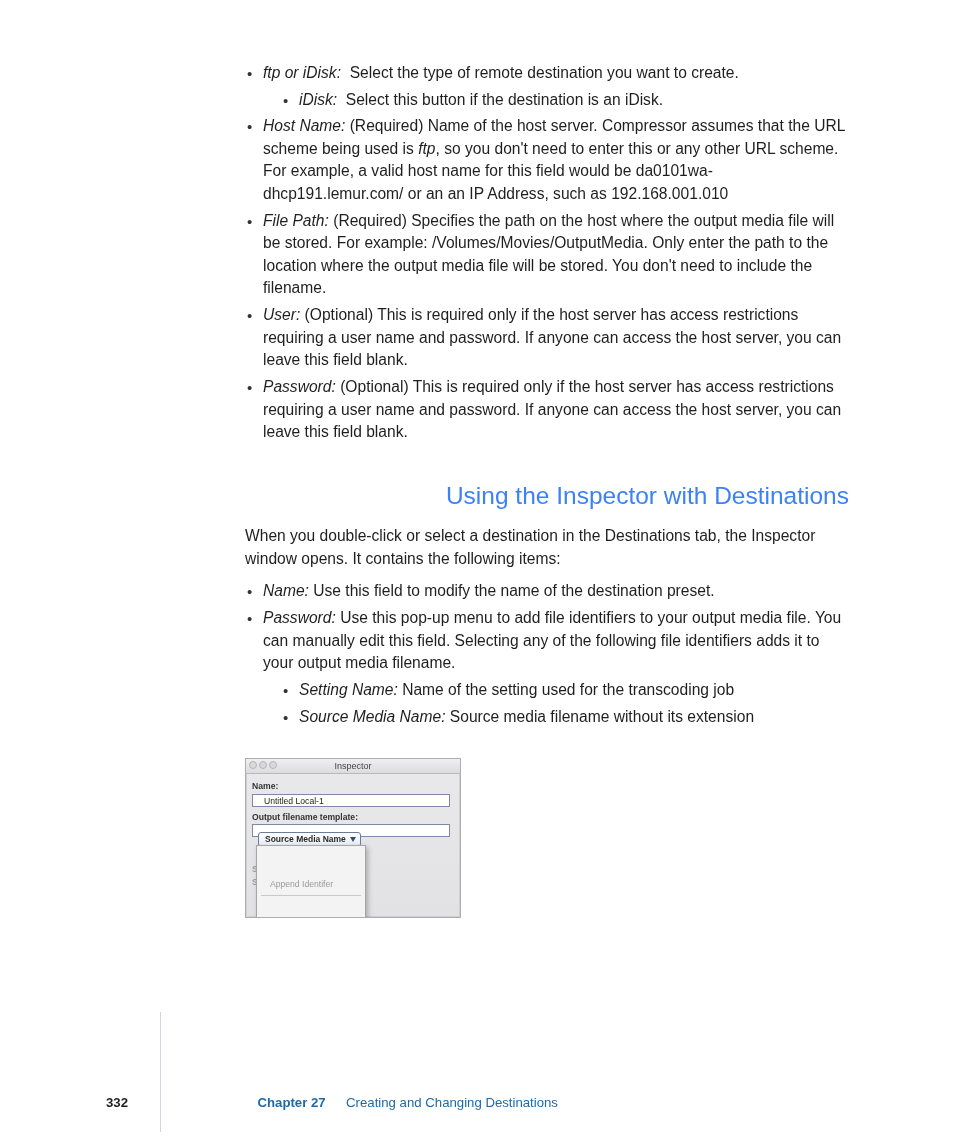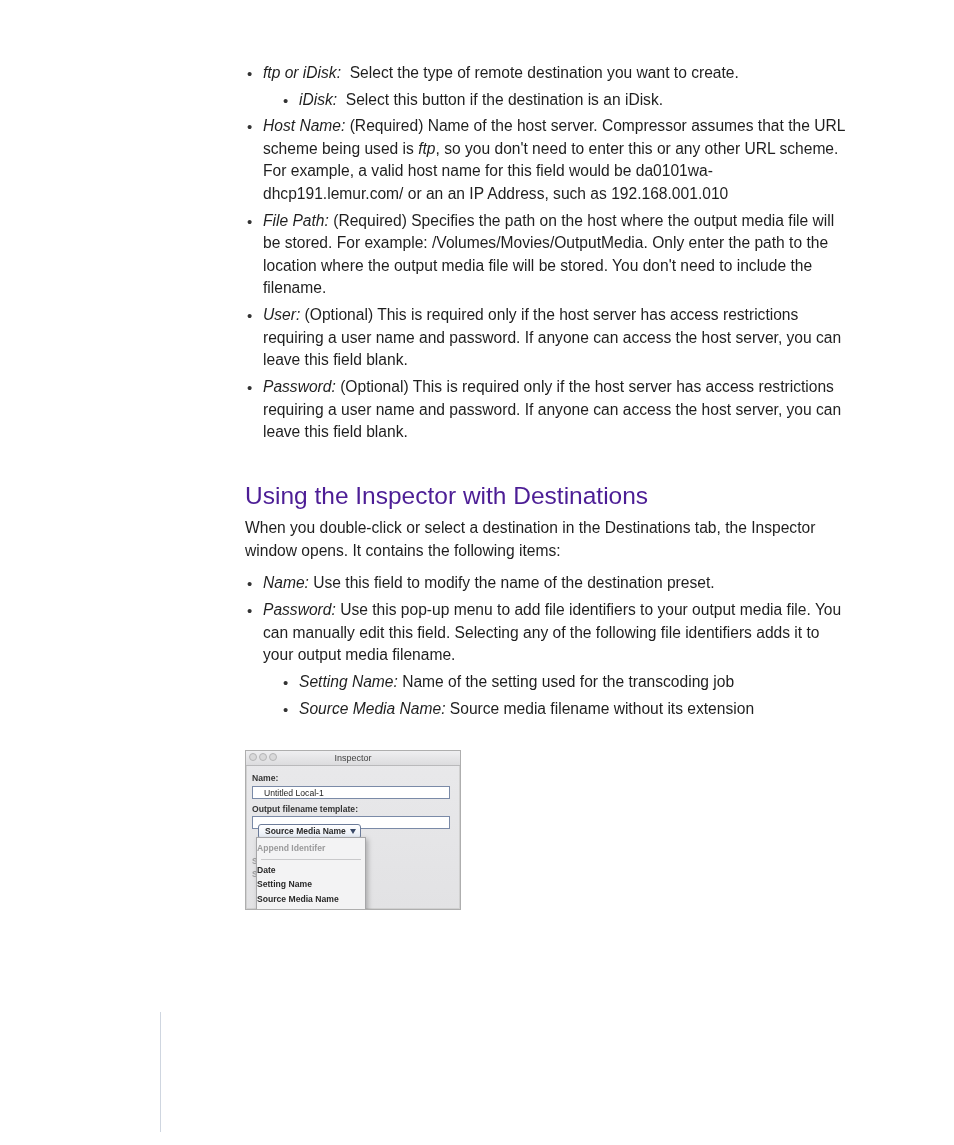--- a/index.html
+++ b/index.html
@@ -48,22 +48,23 @@
   }
   .term {
     font-style: italic;
   }
   .inline-ital {
     font-style: italic;
   }
   h2.section-heading {
     font-weight: 400;
     font-size: 24.5px;
-    color: #4c1d95;
-    margin: 34px 0 4px 0;
+    color: #3b82f6;
+    margin: 34px 0 12px 0;
+    text-align: right;
   }
   .para {
     margin: 2px 0 10px 0;
   }
 
   
   .inspector-wrap {
     margin-top: 30px;
     width: 214px;
     height: 158px;
@@ -134,23 +135,24 @@
     position: absolute;
     left: 10px; top: 86px;
     width: 108px;
     background: #f3f3f4;
     border: 1px solid #a6a6a8;
     box-shadow: 2px 2px 5px rgba(0,0,0,0.25);
     padding: 3px 0;
     font-size: 8.6px;
   }
   .menu .menu-item {
-    padding: 1px 0;
+    padding: 1px 13px;
     color: #2a2a2a;
-    font-weight: bold;
+    font-weight: normal;
+    margin-top: 28px;
   }
   .menu .menu-item.dim { color: #9a9a9b; }
   .menu .sep { height: 1px; background: #c9c9cb; margin: 3px 4px; }
   .dim-behind {
     position: absolute;
     left: 6px; top: 103px;
     font-size: 8.4px;
     color: #9c9c9d;
     font-weight: bold;
     width: 200px;
@@ -271,13 +273,18 @@
         <div class="menu-item">Date</div>
         <div class="menu-item">Setting Name</div>
         <div class="menu-item">Source Media Name</div>
         <div class="menu-item">Source Media Extension</div>
       </div>
     </div>
 
   </div>
 
   <div class="footer-rule"></div>
+  <div class="footer">
+    <span class="pagenum">332</span>
+    <span class="chapnum">Chapter 27</span>
+    <span class="chaptitle">Creating and Changing Destinations</span>
+  </div>
 </div>
 
 </body></html>

